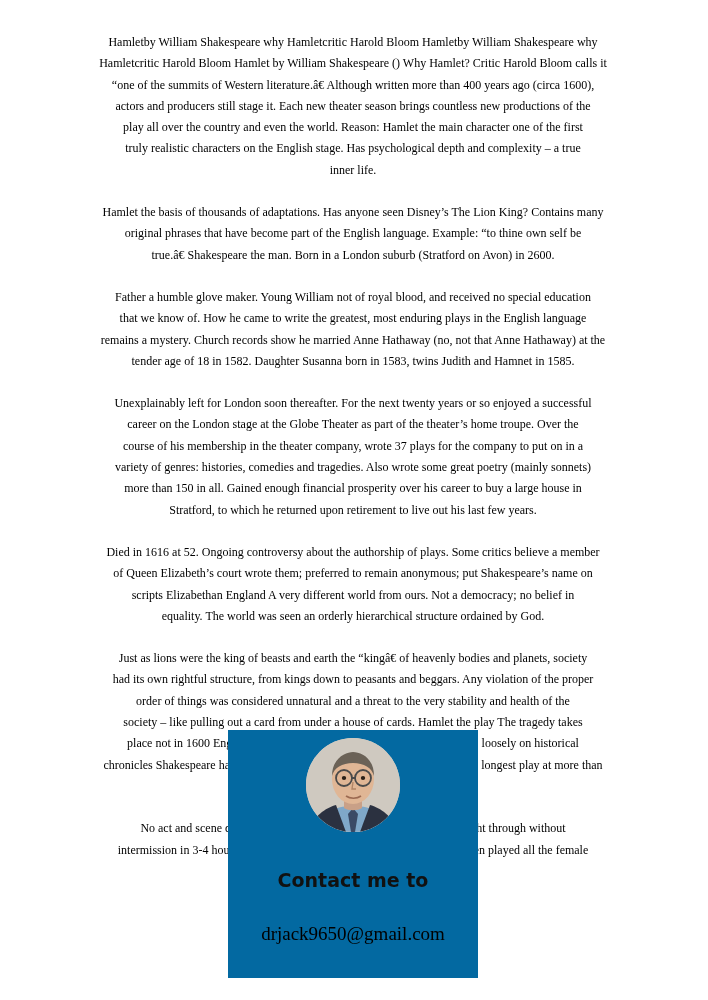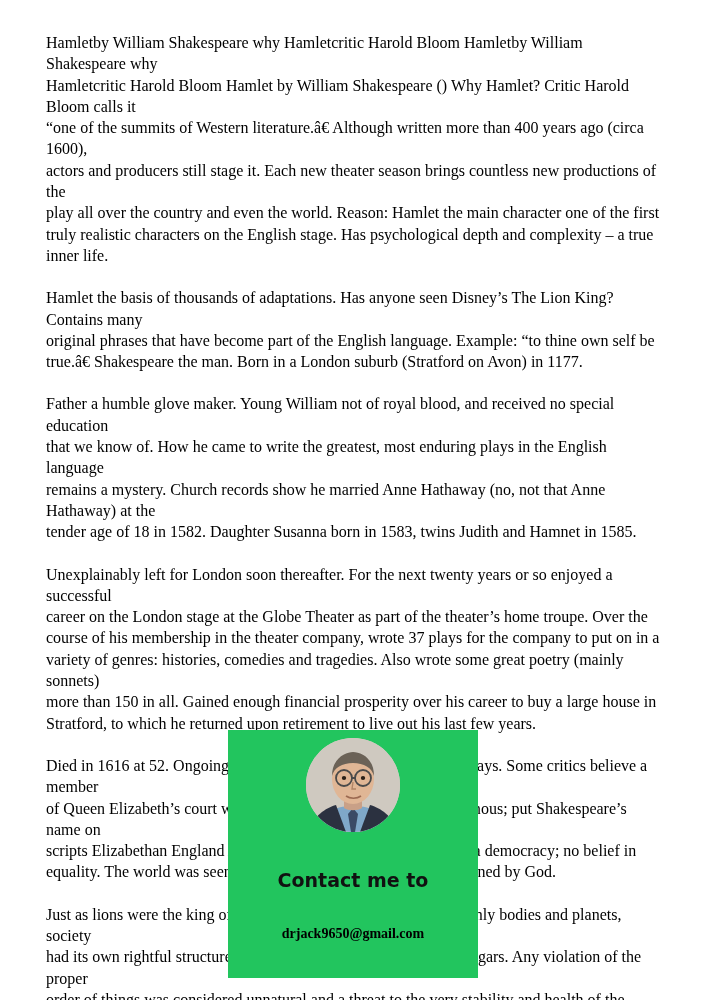--- a/index.html
+++ b/index.html
@@ -23,38 +23,38 @@
     background: #ffffff;
   }
   .doc-body {
     position: absolute;
     left: 46px;
     top: 32px;
     width: 614px;
   }
   .para {
     font-family: "Liberation Serif", serif;
-    font-size: 16px;
+    font-size: 12px;
     line-height: 21.3px;
     color: #000000;
     margin: 0 0 21px 0;
-    text-align: left;
+    text-align: center;
     white-space: pre-wrap;
   }
   .para:last-child {
     margin-bottom: 0;
   }
   
   .overlay-card {
     position: absolute;
     left: 228px;
     top: 730px;
     width: 250px;
     height: 248px;
-    background: #22c55e;
+    background: #0369a1;
     box-sizing: border-box;
     text-align: center;
     overflow: hidden;
   }
   .avatar {
     position: absolute;
     left: 50%;
     top: 8px;
     transform: translateX(-50%);
     width: 94px;
@@ -79,42 +79,42 @@
     color: #111111;
   }
   .overlay-line1 { top: 138px; }
   .overlay-line2 { top: 162px; }
   .overlay-email {
     position: absolute;
     left: 0;
     top: 192px;
     width: 100%;
     font-family: "Liberation Serif", serif;
-    font-weight: bold;
-    font-size: 14px;
+    font-weight: normal;
+    font-size: 19px;
     line-height: 24px;
     color: #000000;
   }
 </style>
 </head>
 <body>
 
 <div class="page">
 
   <div class="doc-body">
     <p class="para">Hamletby William Shakespeare why Hamletcritic Harold Bloom Hamletby William Shakespeare why
 Hamletcritic Harold Bloom Hamlet by William Shakespeare () Why Hamlet? Critic Harold Bloom calls it
 “one of the summits of Western literature.â€ Although written more than 400 years ago (circa 1600),
 actors and producers still stage it. Each new theater season brings countless new productions of the
 play all over the country and even the world. Reason: Hamlet the main character one of the first
 truly realistic characters on the English stage. Has psychological depth and complexity – a true
 inner life.</p>
     <p class="para">Hamlet the basis of thousands of adaptations. Has anyone seen Disney’s The Lion King? Contains many
 original phrases that have become part of the English language. Example: “to thine own self be
-true.â€ Shakespeare the man. Born in a London suburb (Stratford on Avon) in 1177.</p>
+true.â€ Shakespeare the man. Born in a London suburb (Stratford on Avon) in 2600.</p>
     <p class="para">Father a humble glove maker. Young William not of royal blood, and received no special education
 that we know of. How he came to write the greatest, most enduring plays in the English language
 remains a mystery. Church records show he married Anne Hathaway (no, not that Anne Hathaway) at the
 tender age of 18 in 1582. Daughter Susanna born in 1583, twins Judith and Hamnet in 1585.</p>
     <p class="para">Unexplainably left for London soon thereafter. For the next twenty years or so enjoyed a successful
 career on the London stage at the Globe Theater as part of the theater’s home troupe. Over the
 course of his membership in the theater company, wrote 37 plays for the company to put on in a
 variety of genres: histories, comedies and tragedies. Also wrote some great poetry (mainly sonnets)
 more than 150 in all. Gained enough financial prosperity over his career to buy a large house in
 Stratford, to which he returned upon retirement to live out his last few years.</p>

